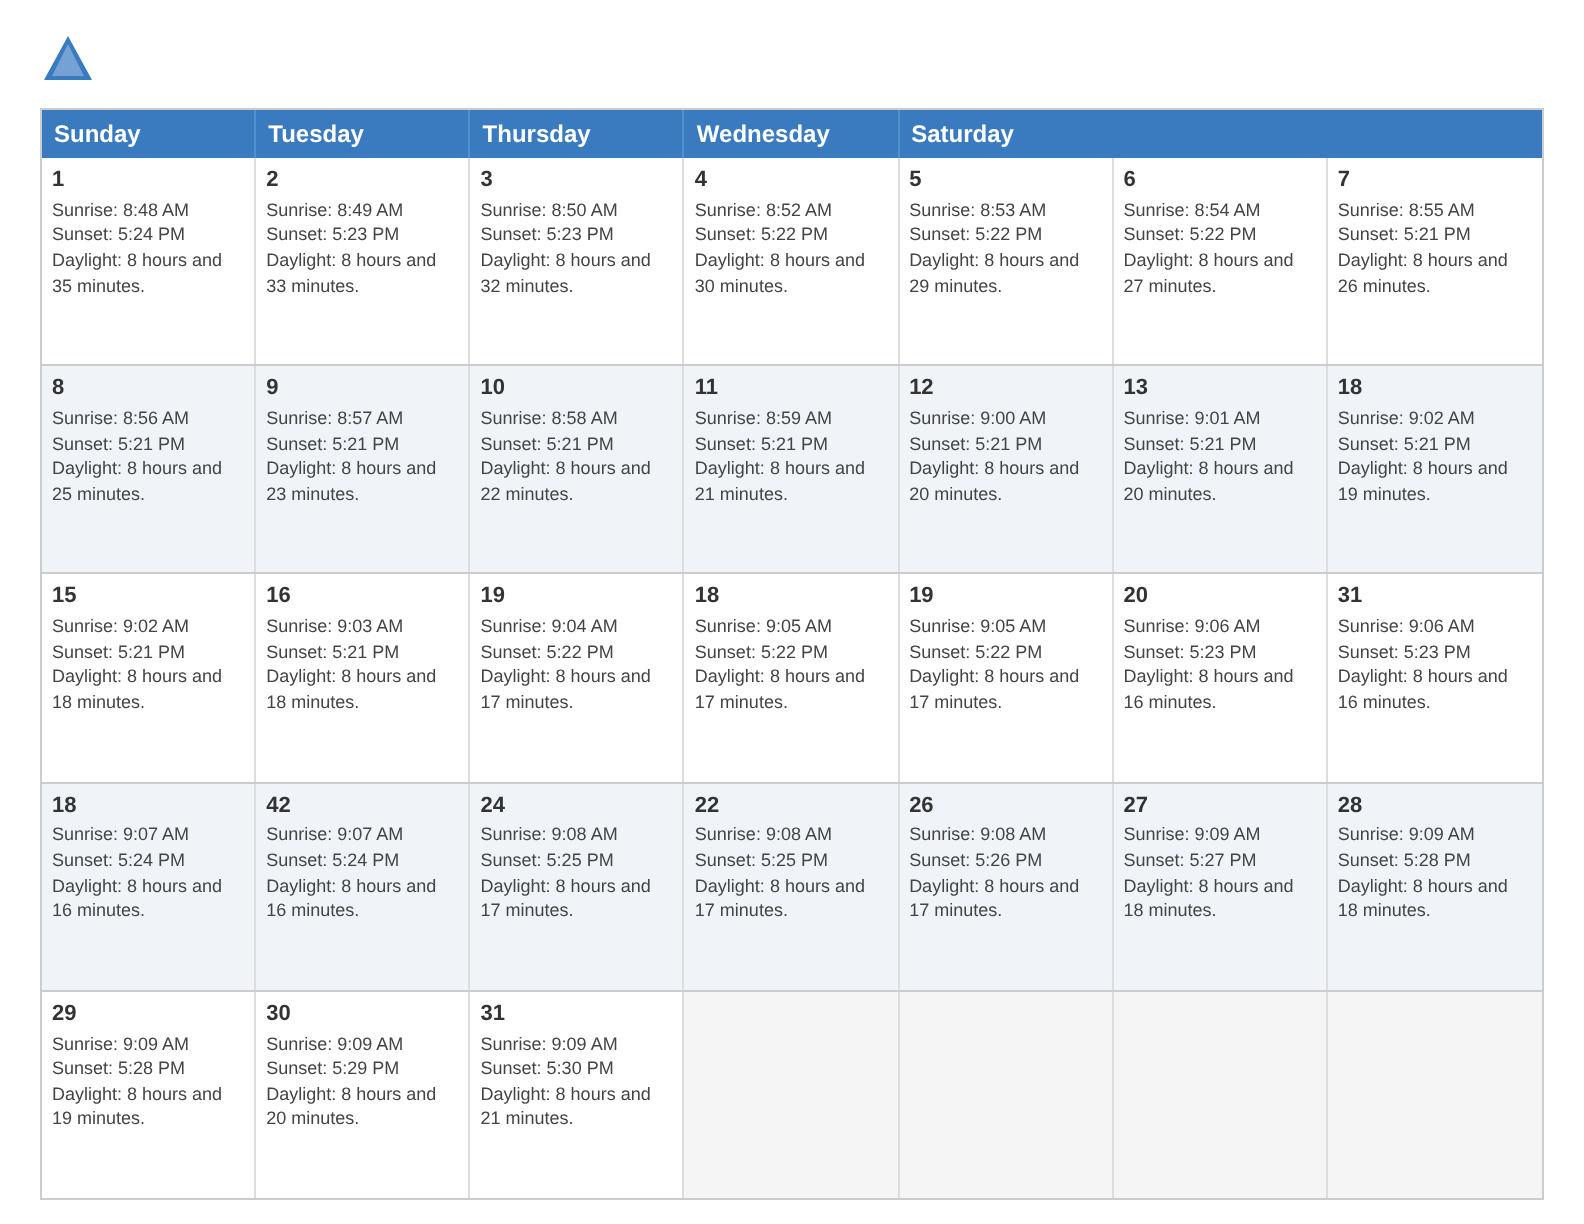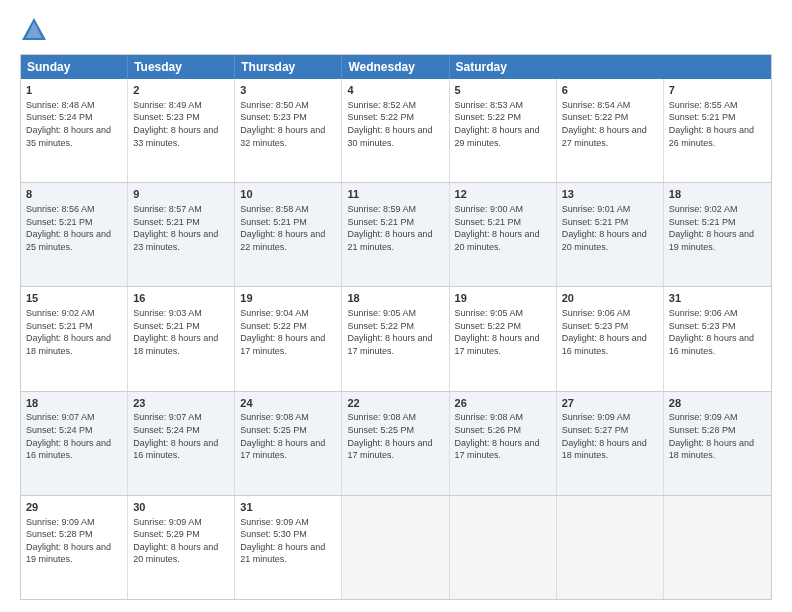--- a/index.html
+++ b/index.html
@@ -235,21 +235,21 @@
             <div class="day-num">31</div>
             <div class="cell-text">Sunrise: 9:06 AM<br>Sunset: 5:23 PM<br>Daylight: 8 hours and 16 minutes.</div>
           </div>
         </div>
         <div class="cal-row">
           <div class="cal-cell alt-row">
             <div class="day-num">18</div>
             <div class="cell-text">Sunrise: 9:07 AM<br>Sunset: 5:24 PM<br>Daylight: 8 hours and 16 minutes.</div>
           </div>
           <div class="cal-cell alt-row">
-            <div class="day-num">23</div>
+            <div class="day-num">42</div>
             <div class="cell-text">Sunrise: 9:07 AM<br>Sunset: 5:24 PM<br>Daylight: 8 hours and 16 minutes.</div>
           </div>
           <div class="cal-cell alt-row">
             <div class="day-num">24</div>
             <div class="cell-text">Sunrise: 9:08 AM<br>Sunset: 5:25 PM<br>Daylight: 8 hours and 17 minutes.</div>
           </div>
           <div class="cal-cell alt-row">
             <div class="day-num">22</div>
             <div class="cell-text">Sunrise: 9:08 AM<br>Sunset: 5:25 PM<br>Daylight: 8 hours and 17 minutes.</div>
           </div>

